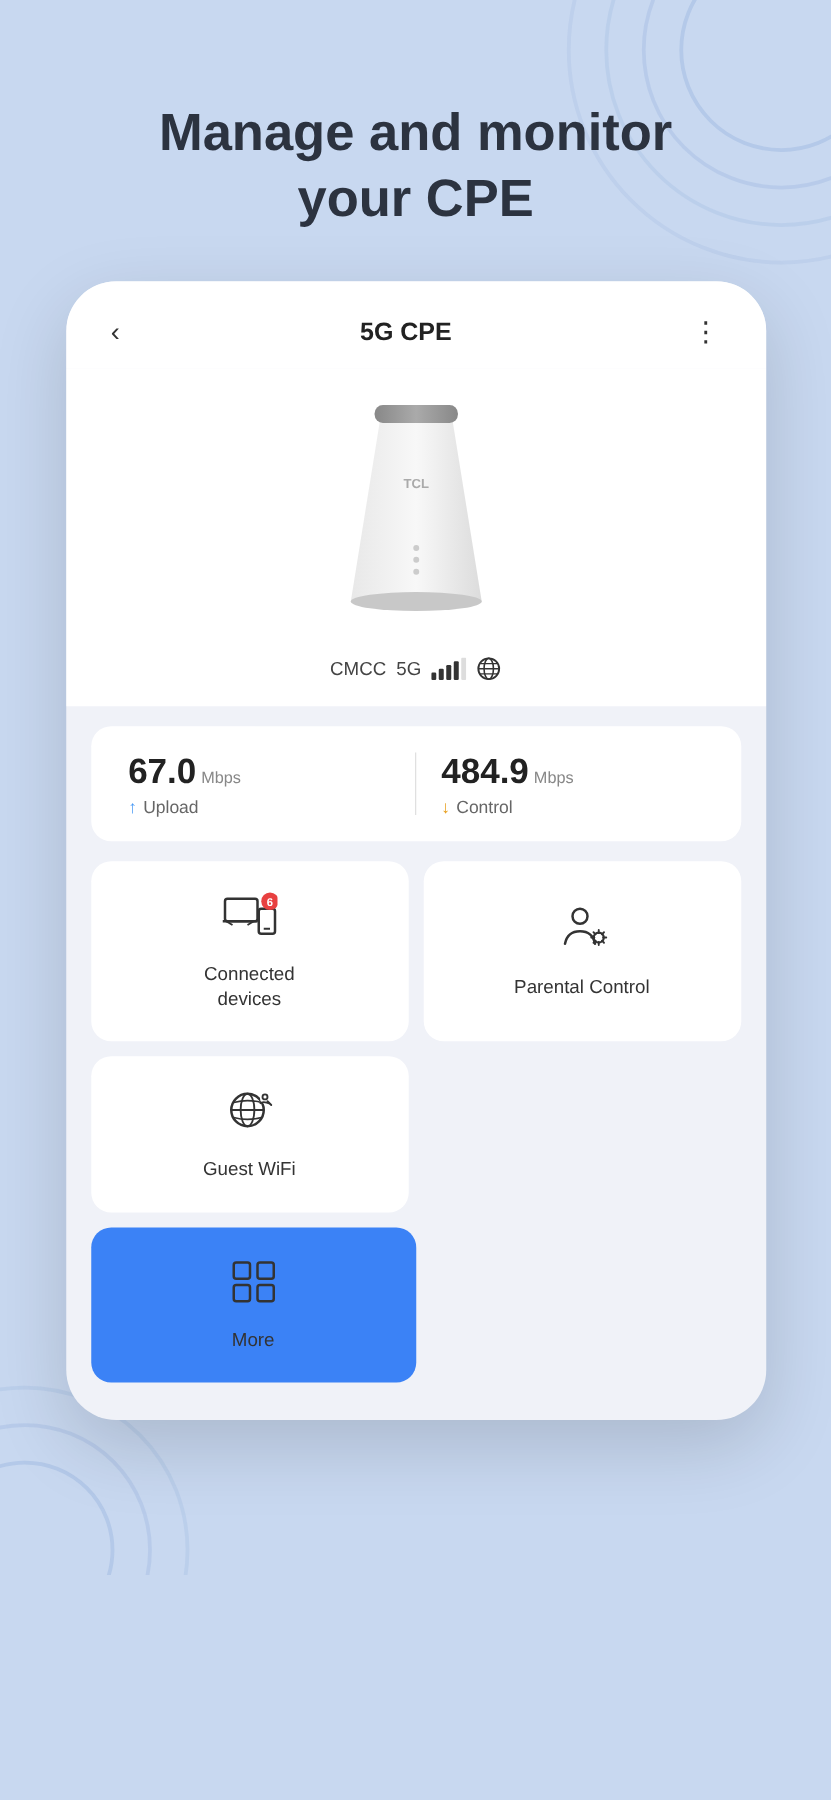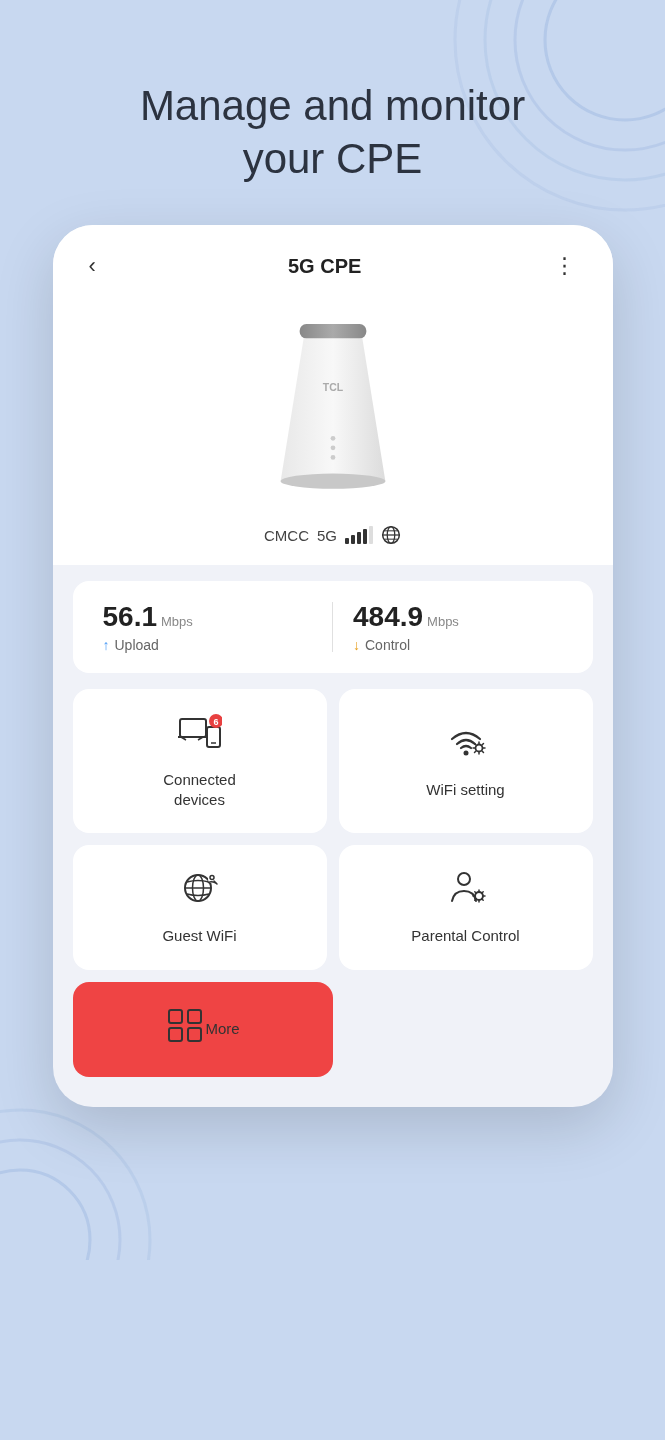--- a/index.html
+++ b/index.html
@@ -13,21 +13,21 @@
       overflow: hidden;
       display: flex;
       flex-direction: column;
       align-items: center;
     }
 
     .hero-title {
       margin-top: 80px;
       text-align: center;
       font-size: 42px;
-      font-weight: 400;
+      font-weight: 700;
       color: #2c3340;
       line-height: 1.25;
       z-index: 1;
     }
 
     
     .phone-mockup {
       margin-top: 40px;
       width: 560px;
       background: #f0f2f8;
@@ -181,28 +181,29 @@
       color: #333;
       text-align: center;
       line-height: 1.3;
     }
 
     .bottom-row {
       margin: 12px 20px 0;
     }
 
     .bottom-card {
-      background: #ef4444;
+      background: #3b82f6;
       border-radius: 16px;
       display: flex;
-      flex-direction: row;
+      flex-direction: column;
       align-items: center;
       justify-content: center;
       padding: 24px 16px;
       cursor: pointer;
+      gap: 10px;
       width: 50%;
     }
 
     
     .deco-rings {
       position: absolute;
       top: 0;
       right: 0;
     }
 
@@ -290,21 +291,21 @@
         <line x1="2" y1="12" x2="22" y2="12" stroke="#333" stroke-width="1.5"></line>
         <line x1="4" y1="7" x2="20" y2="7" stroke="#333" stroke-width="1.2"></line>
         <line x1="4" y1="17" x2="20" y2="17" stroke="#333" stroke-width="1.2"></line>
       </svg>
     </div>
   </div>
 
   <div class="speed-card">
     <div class="speed-item">
       <div class="speed-value">
-        <span>56.1</span>
+        <span>67.0</span>
         <span class="speed-unit">Mbps</span>
       </div>
       <div class="speed-label">
         <span class="upload-arrow">↑</span>
         <span>Upload</span>
       </div>
     </div>
     <div class="speed-divider"></div>
     <div class="speed-item">
       <div class="speed-value">
@@ -332,71 +333,54 @@
           <rect x="29" y="14" width="13" height="20" rx="2" fill="none" stroke="#333" stroke-width="2"></rect>
           <line x1="33" y1="30" x2="38" y2="30" stroke="#333" stroke-width="1.5"></line>
 
           <circle cx="38" cy="8" r="7" fill="#e84040"></circle>
           <text x="38" y="12" text-anchor="middle" font-size="9" font-weight="700" fill="white" font-family="sans-serif">6</text>
         </svg>
         </div>
       <span class="card-label">Connected<br>devices</span>
     </div>
 
+
     <div class="grid-card">
       <div class="card-icon">
         <svg width="44" height="38" viewBox="0 0 44 38" xmlns="http://www.w3.org/2000/svg">
 
-          <path d="M8,16 Q22,4 36,16" fill="none" stroke="#333" stroke-width="2.2" stroke-linecap="round"></path>
-          <path d="M13,21 Q22,13 31,21" fill="none" stroke="#333" stroke-width="2.2" stroke-linecap="round"></path>
-          <path d="M17,25 Q22,21 27,25" fill="none" stroke="#333" stroke-width="2.2" stroke-linecap="round"></path>
-          <circle cx="22" cy="30" r="2.5" fill="#333"></circle>
-
-          <g transform="translate(28, 18)">
-            <circle cx="7" cy="7" r="3.5" fill="none" stroke="#333" stroke-width="1.8"></circle>
-            <path d="M7,1 L7,3 M7,11 L7,13 M1,7 L3,7 M11,7 L13,7 M2.5,2.5 L4,4 M10,10 L11.5,11.5 M11.5,2.5 L10,4 M4,10 L2.5,11.5" stroke="#333" stroke-width="1.5" stroke-linecap="round"></path>
+          <circle cx="20" cy="10" r="6" fill="none" stroke="#333" stroke-width="2"></circle>
+          <path d="M8,32 Q10,22 20,22 Q30,22 32,32" fill="none" stroke="#333" stroke-width="2" stroke-linecap="round"></path>
+
+          <g transform="translate(28, 20)">
+            <circle cx="7" cy="7" r="4" fill="none" stroke="#333" stroke-width="1.8"></circle>
+            <path d="M7,1 L7,3.5 M7,10.5 L7,13 M1,7 L3.5,7 M10.5,7 L13,7 M2.8,2.8 L4.5,4.5 M9.5,9.5 L11.2,11.2 M11.2,2.8 L9.5,4.5 M4.5,9.5 L2.8,11.2" stroke="#333" stroke-width="1.5" stroke-linecap="round"></path>
           </g>
         </svg>
       </div>
-      <span class="card-label">WiFi setting</span>
+      <span class="card-label">Parental Control</span>
     </div>
 
     <div class="grid-card">
       <div class="card-icon">
         <svg width="44" height="38" viewBox="0 0 44 38" xmlns="http://www.w3.org/2000/svg">
 
           <circle cx="20" cy="19" r="13" fill="none" stroke="#333" stroke-width="2"></circle>
           <ellipse cx="20" cy="19" rx="5.5" ry="13" fill="none" stroke="#333" stroke-width="1.5"></ellipse>
           <line x1="7" y1="19" x2="33" y2="19" stroke="#333" stroke-width="1.5"></line>
           <path d="M9,13 Q20,10 31,13" fill="none" stroke="#333" stroke-width="1.3"></path>
           <path d="M9,25 Q20,28 31,25" fill="none" stroke="#333" stroke-width="1.3"></path>
 
           <circle cx="34" cy="10" r="4" fill="white"></circle>
           <circle cx="34" cy="8.5" r="2" fill="none" stroke="#333" stroke-width="1.5"></circle>
           <path d="M30,14 Q32,11.5 38,14" fill="none" stroke="#333" stroke-width="1.5"></path>
           <line x1="36" y1="12" x2="39" y2="15" stroke="#333" stroke-width="1.5" stroke-linecap="round"></line>
         </svg>
       </div>
       <span class="card-label">Guest WiFi</span>
-    </div>
-
-    <div class="grid-card">
-      <div class="card-icon">
-        <svg width="44" height="38" viewBox="0 0 44 38" xmlns="http://www.w3.org/2000/svg">
-
-          <circle cx="20" cy="10" r="6" fill="none" stroke="#333" stroke-width="2"></circle>
-          <path d="M8,32 Q10,22 20,22 Q30,22 32,32" fill="none" stroke="#333" stroke-width="2" stroke-linecap="round"></path>
-
-          <g transform="translate(28, 20)">
-            <circle cx="7" cy="7" r="4" fill="none" stroke="#333" stroke-width="1.8"></circle>
-            <path d="M7,1 L7,3.5 M7,10.5 L7,13 M1,7 L3.5,7 M10.5,7 L13,7 M2.8,2.8 L4.5,4.5 M9.5,9.5 L11.2,11.2 M11.2,2.8 L9.5,4.5 M4.5,9.5 L2.8,11.2" stroke="#333" stroke-width="1.5" stroke-linecap="round"></path>
-          </g>
-        </svg>
-      </div>
-      <span class="card-label">Parental Control</span>
     </div>
 
   </div>
 
   <div class="bottom-row">
     <div class="bottom-card">
       <div class="card-icon">
         <svg width="40" height="38" viewBox="0 0 40 38" xmlns="http://www.w3.org/2000/svg">
           <rect x="4" y="4" width="13" height="13" rx="2" fill="none" stroke="#333" stroke-width="2"></rect>
           <rect x="23" y="4" width="13" height="13" rx="2" fill="none" stroke="#333" stroke-width="2"></rect>

